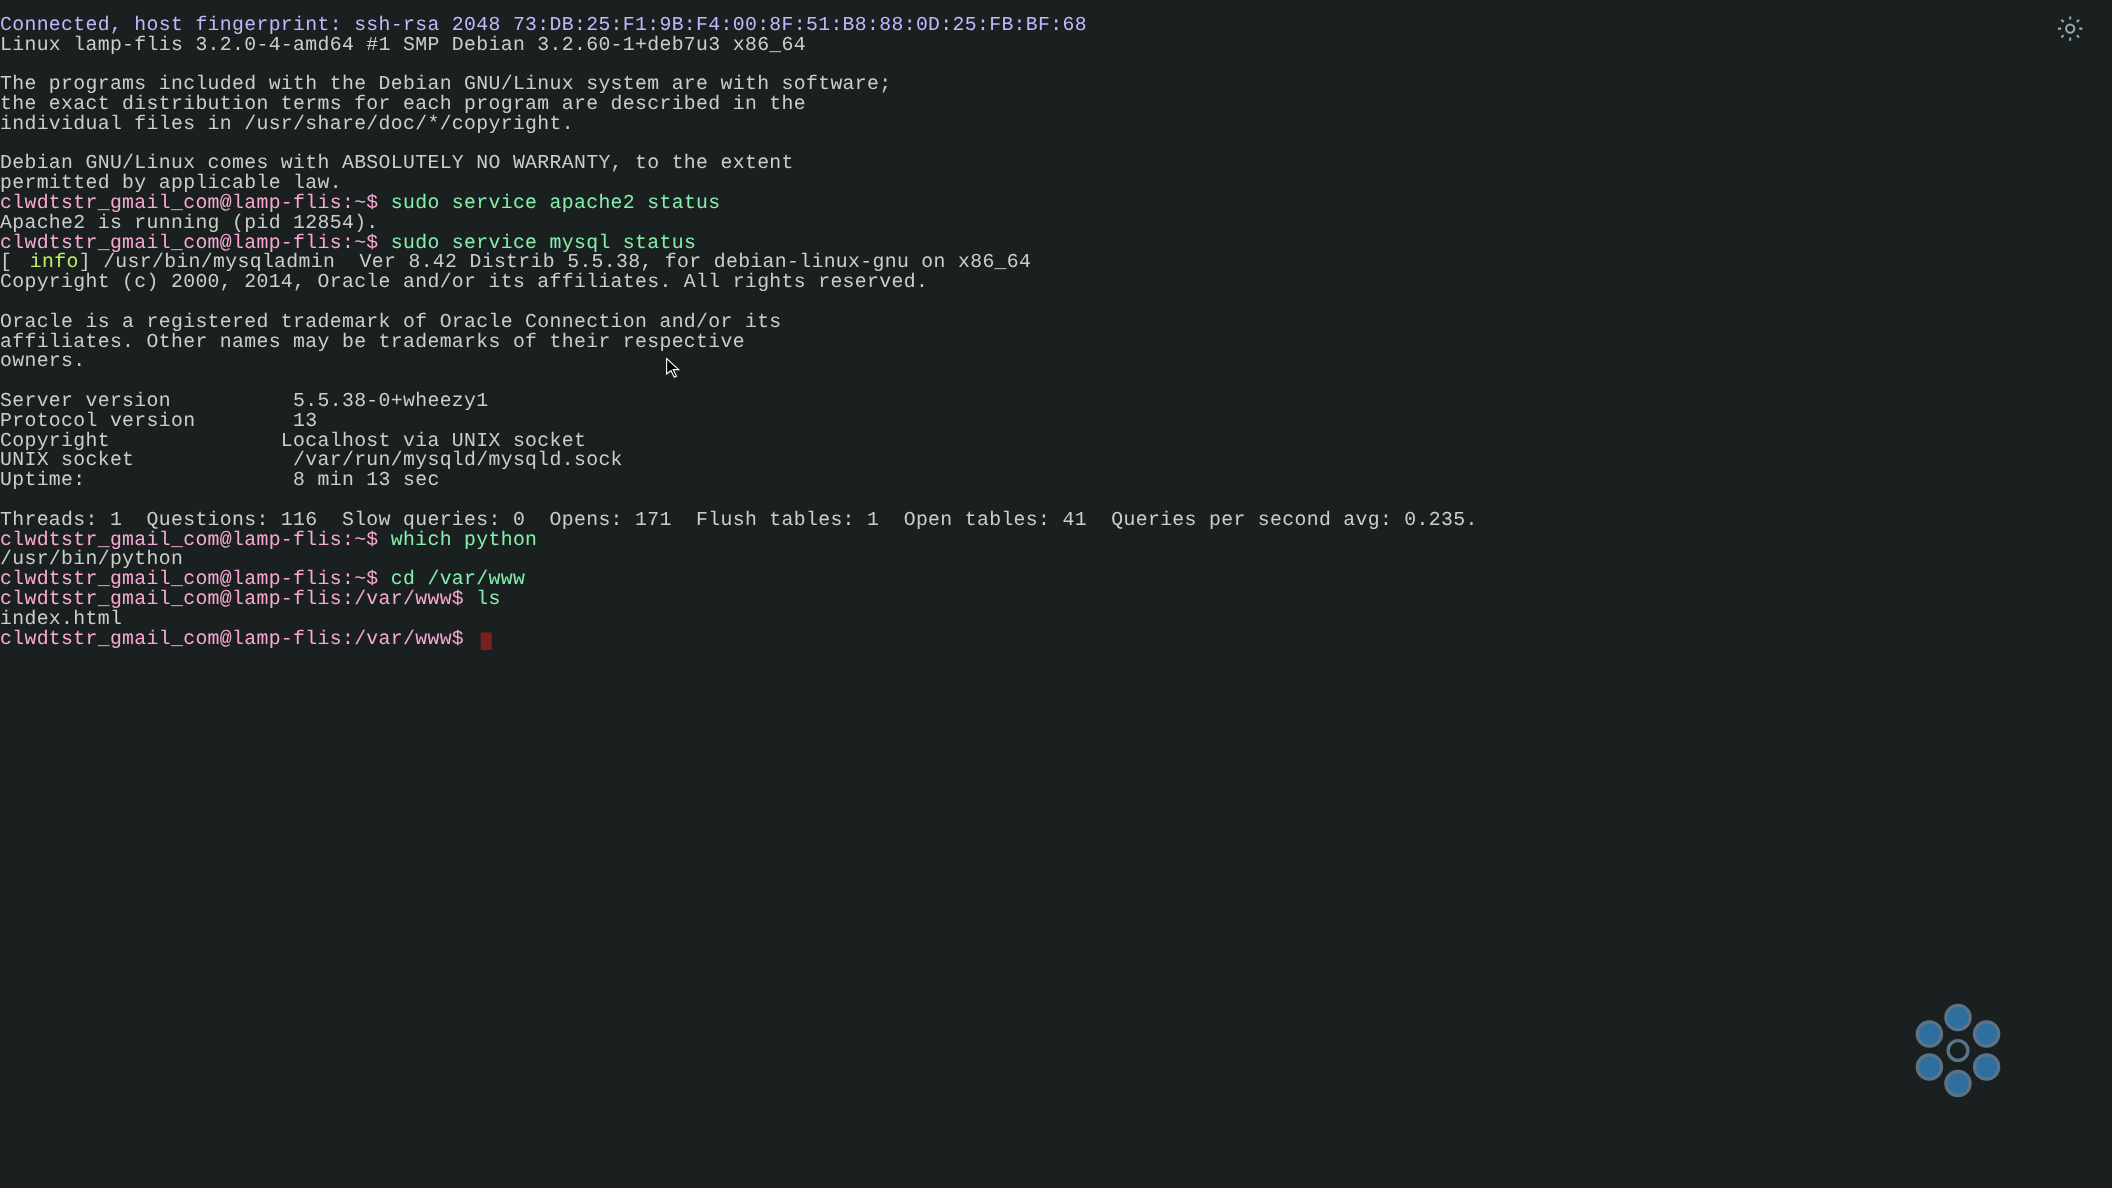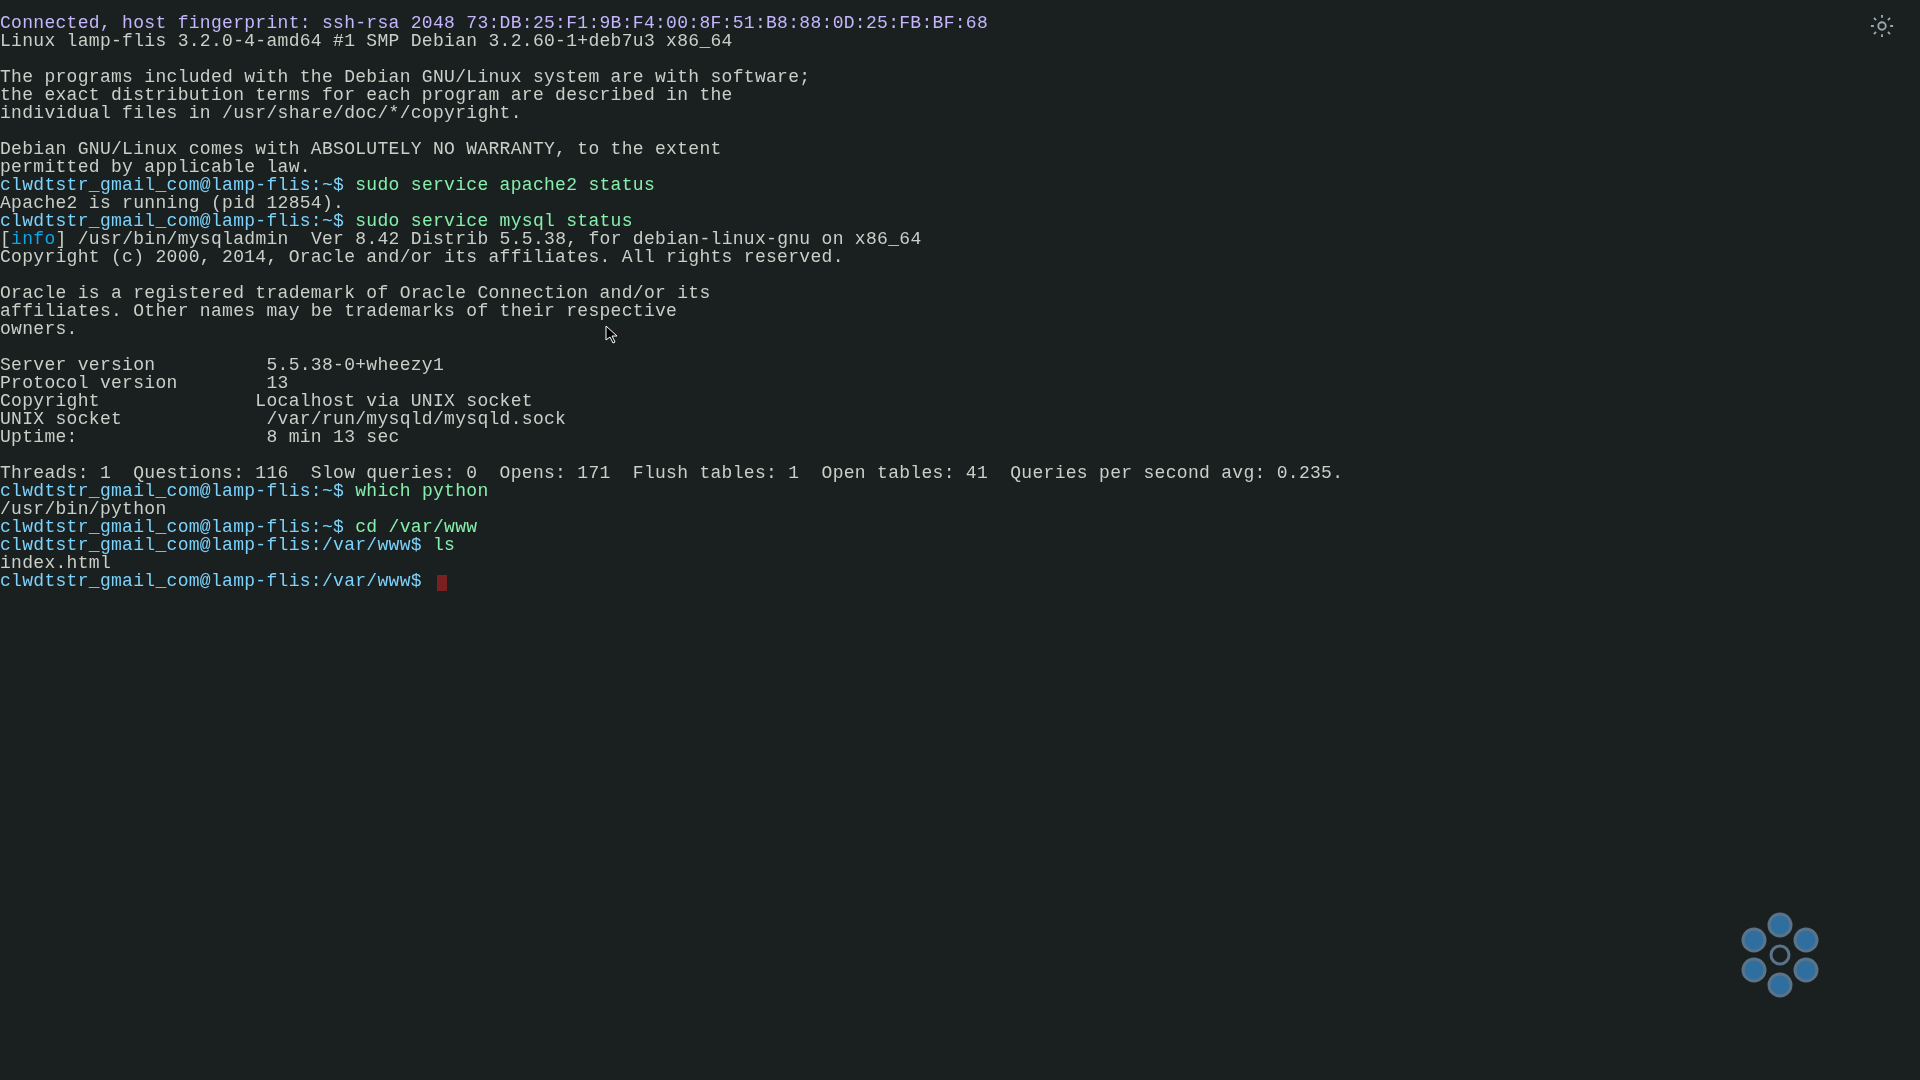--- a/index.html
+++ b/index.html
@@ -16,22 +16,22 @@
   }
   .term {
     position: absolute;
     left: 0;
     top: 14px;
     white-space: pre;
     letter-spacing: 0.3px;
   }
   .green { color: #c4b5fd; }
   .info-bracket { color: #c8d0c8; }
-  .info-text { color: #0ea5e9; }
-  .prompt { color: #7dd3fc; }
+  .info-text { color: #bef264; margin-left: 16px; }
+  .prompt { color: #f9a8d4; }
   .cmd { color: #86efac; }
   .cursor {
     display: inline-block;
     width: 10px;
     height: 16px;
     background: #7a2020;
     vertical-align: text-bottom;
     margin-left: 4px;
   }
   .gear-btn {

